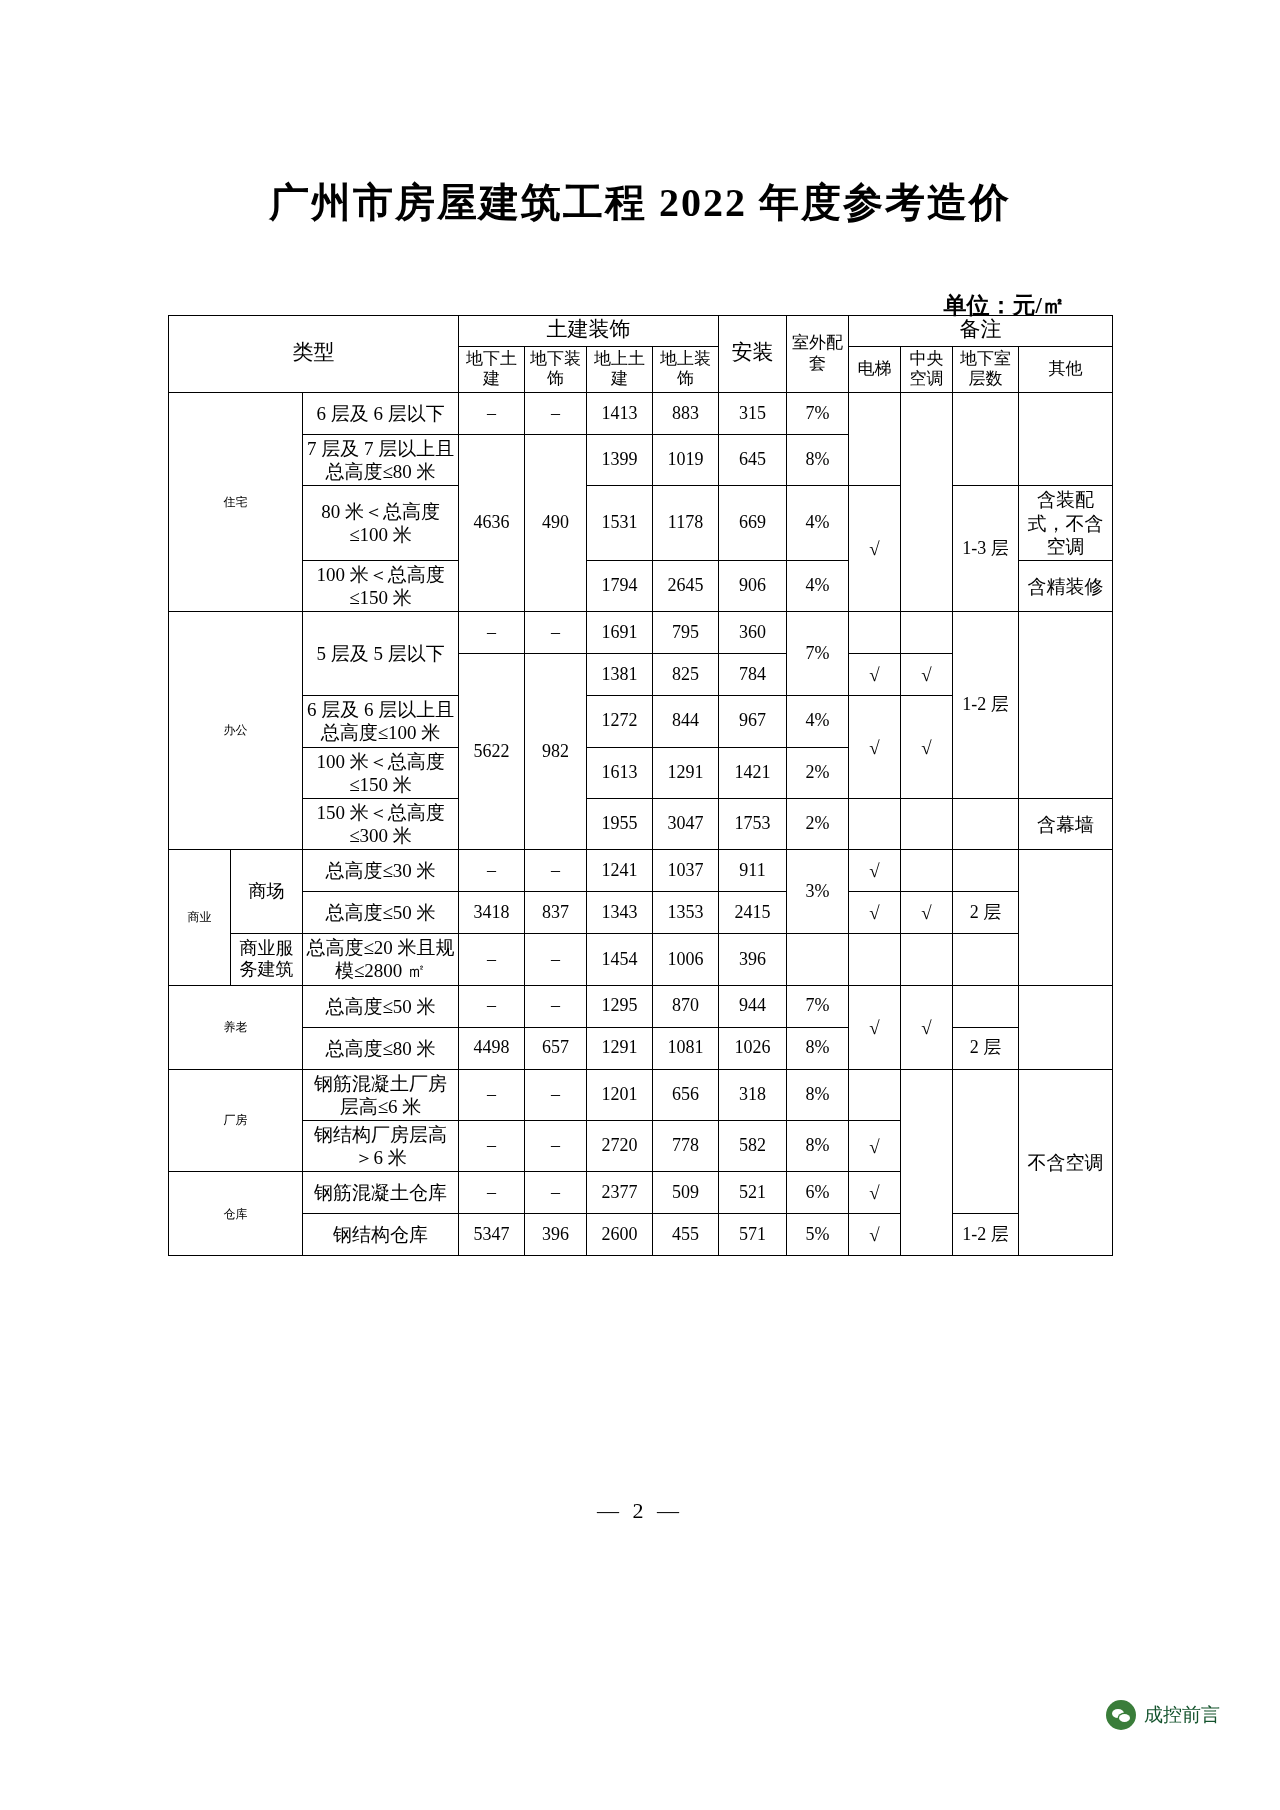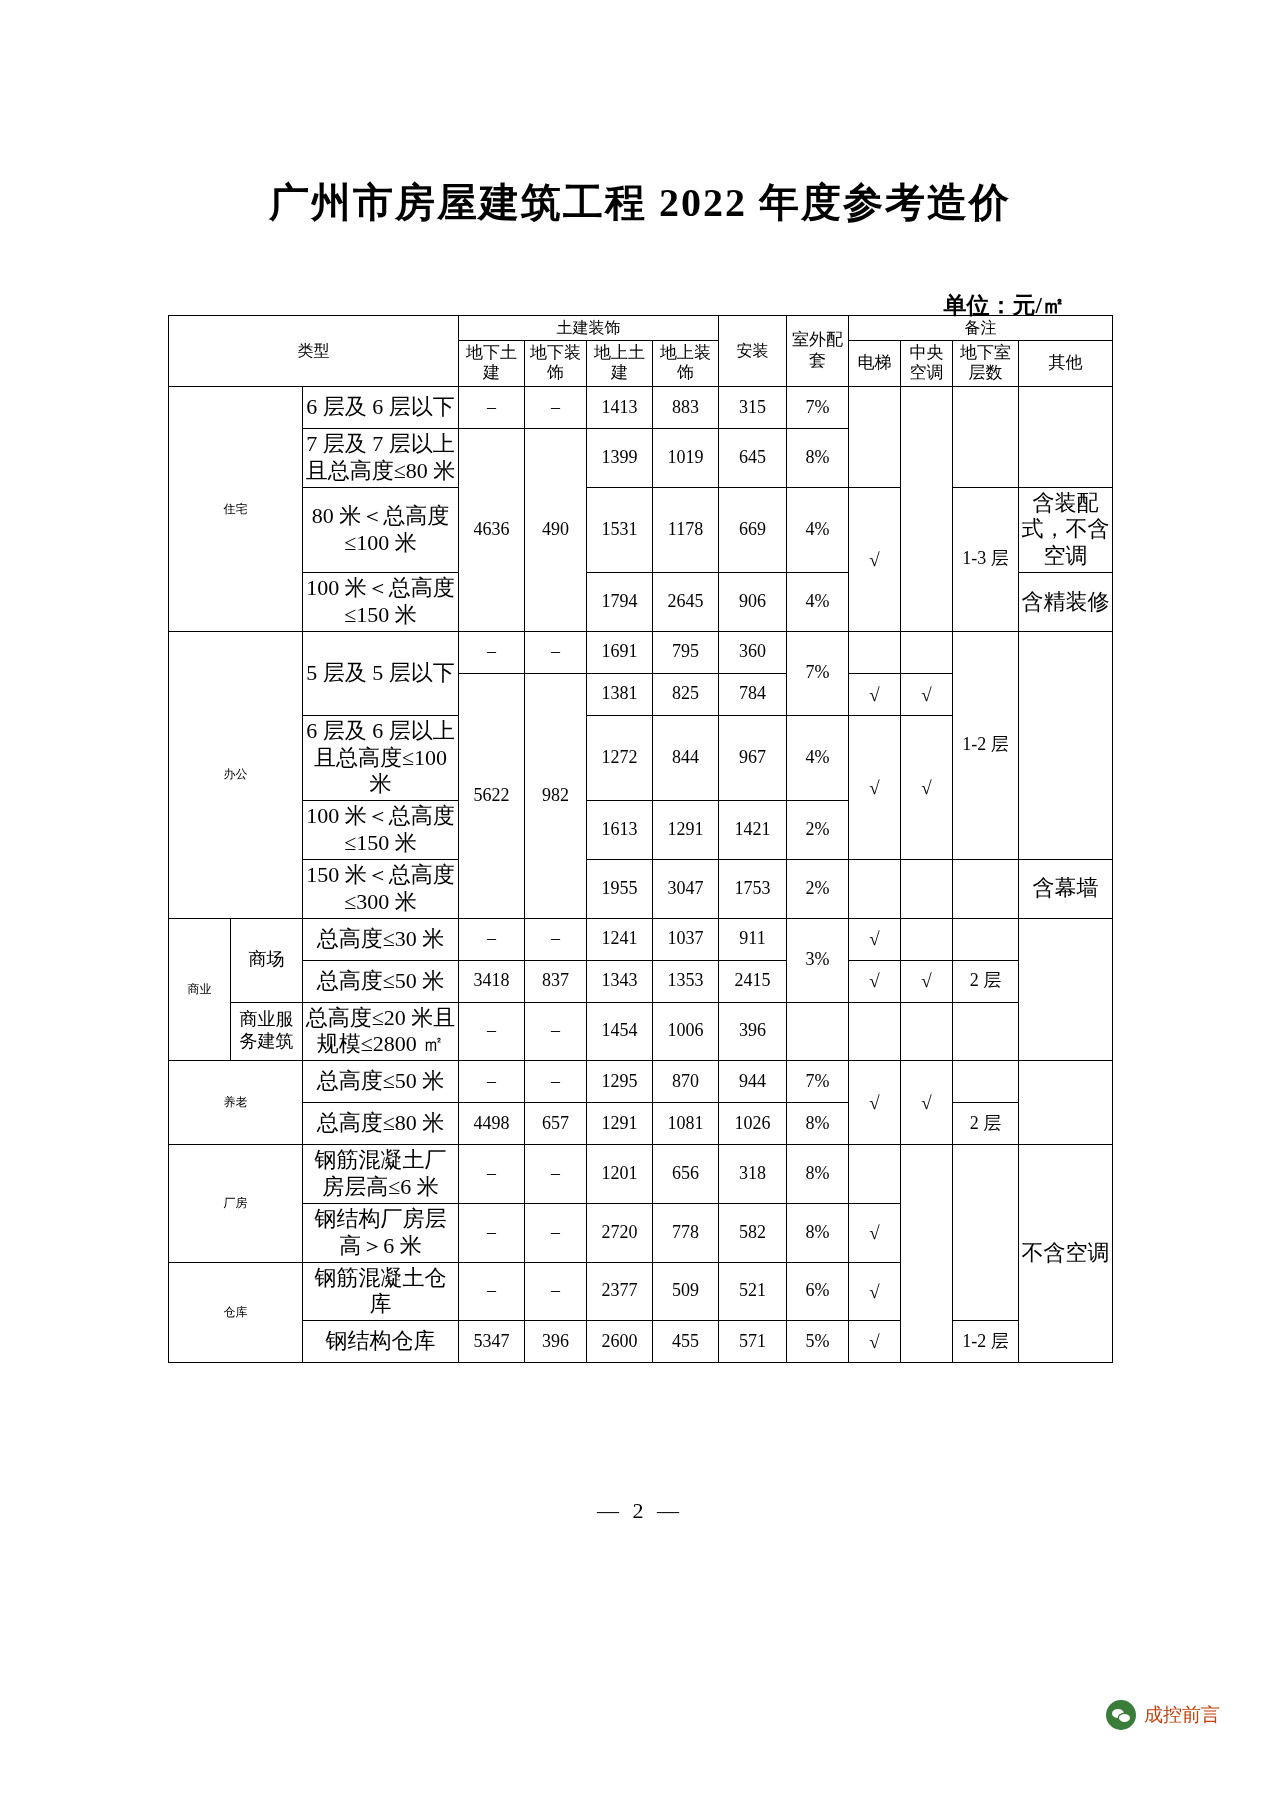--- a/index.html
+++ b/index.html
@@ -52,45 +52,45 @@
     text-align: center;
     vertical-align: middle;
     padding: 2px 2px;
     line-height: 1.22;
     font-weight: normal;
   }
   table.cost th {
     font-weight: normal;
   }
   .tall { height: 42px; }
-  .hdr-type { font-size: 16px; }
+  .hdr-type { font-size: 21px; font-family: Liberation Mono, monospace; }
   .sub-hdr { font-size: 17px; }
   .grp { font-size: 12px; }
   .nm { font-size: 18px; }
   .chk { font-size: 19px; }
   .dash { font-size: 18px; }
-  .desc { font-size: 22px; padding-left: 6px; padding-right: 6px; }
+  .desc { font-size: 19px; padding-left: 6px; padding-right: 6px; }
   .page-num {
     position: absolute;
     left: 0;
     top: 1498px;
     width: 1280px;
     text-align: center;
     font-size: 22px;
     letter-spacing: 4px;
   }
   .footer-brand {
     position: absolute;
     right: 60px;
     top: 1700px;
     display: flex;
     align-items: center;
     gap: 8px;
     font-size: 19px;
-    color: #c2410c;
+    color: #14532d;
     justify-content: center;
   }
   .wechat-badge {
     width: 30px; height: 30px;
     border-radius: 50%;
     background: #3a7d3a;
     position: relative;
     display: inline-block;
   }
   .wechat-badge::before {

